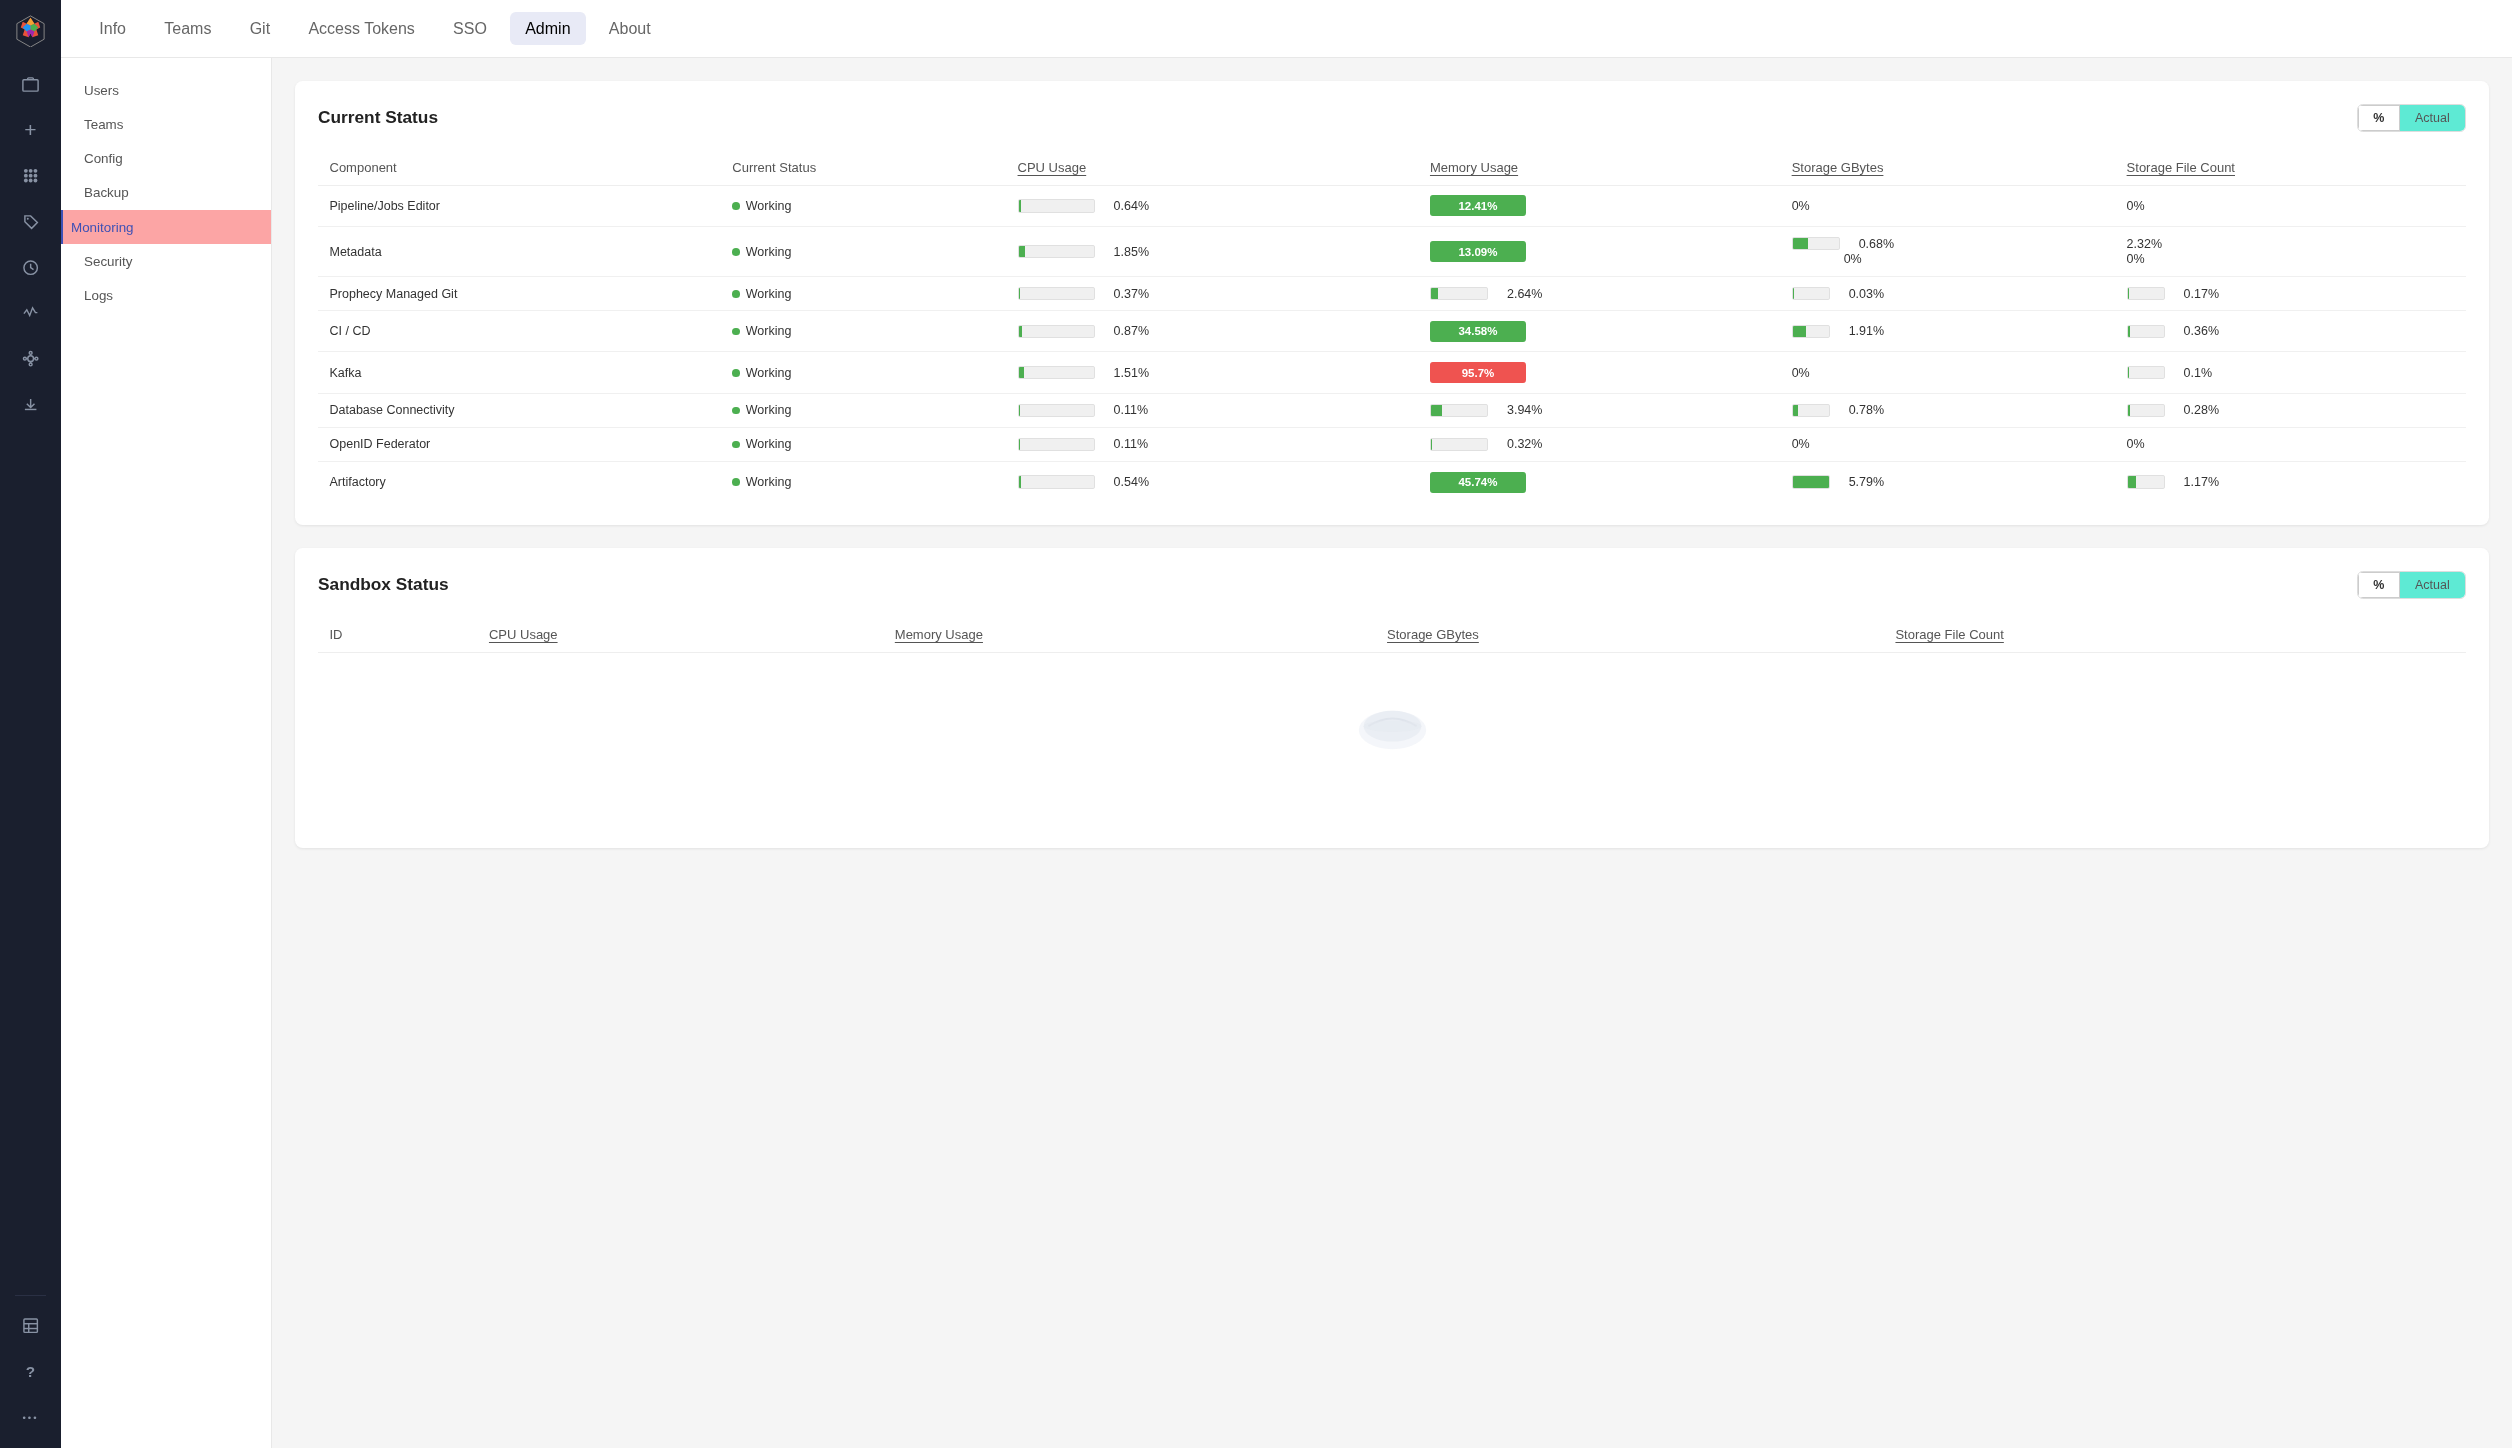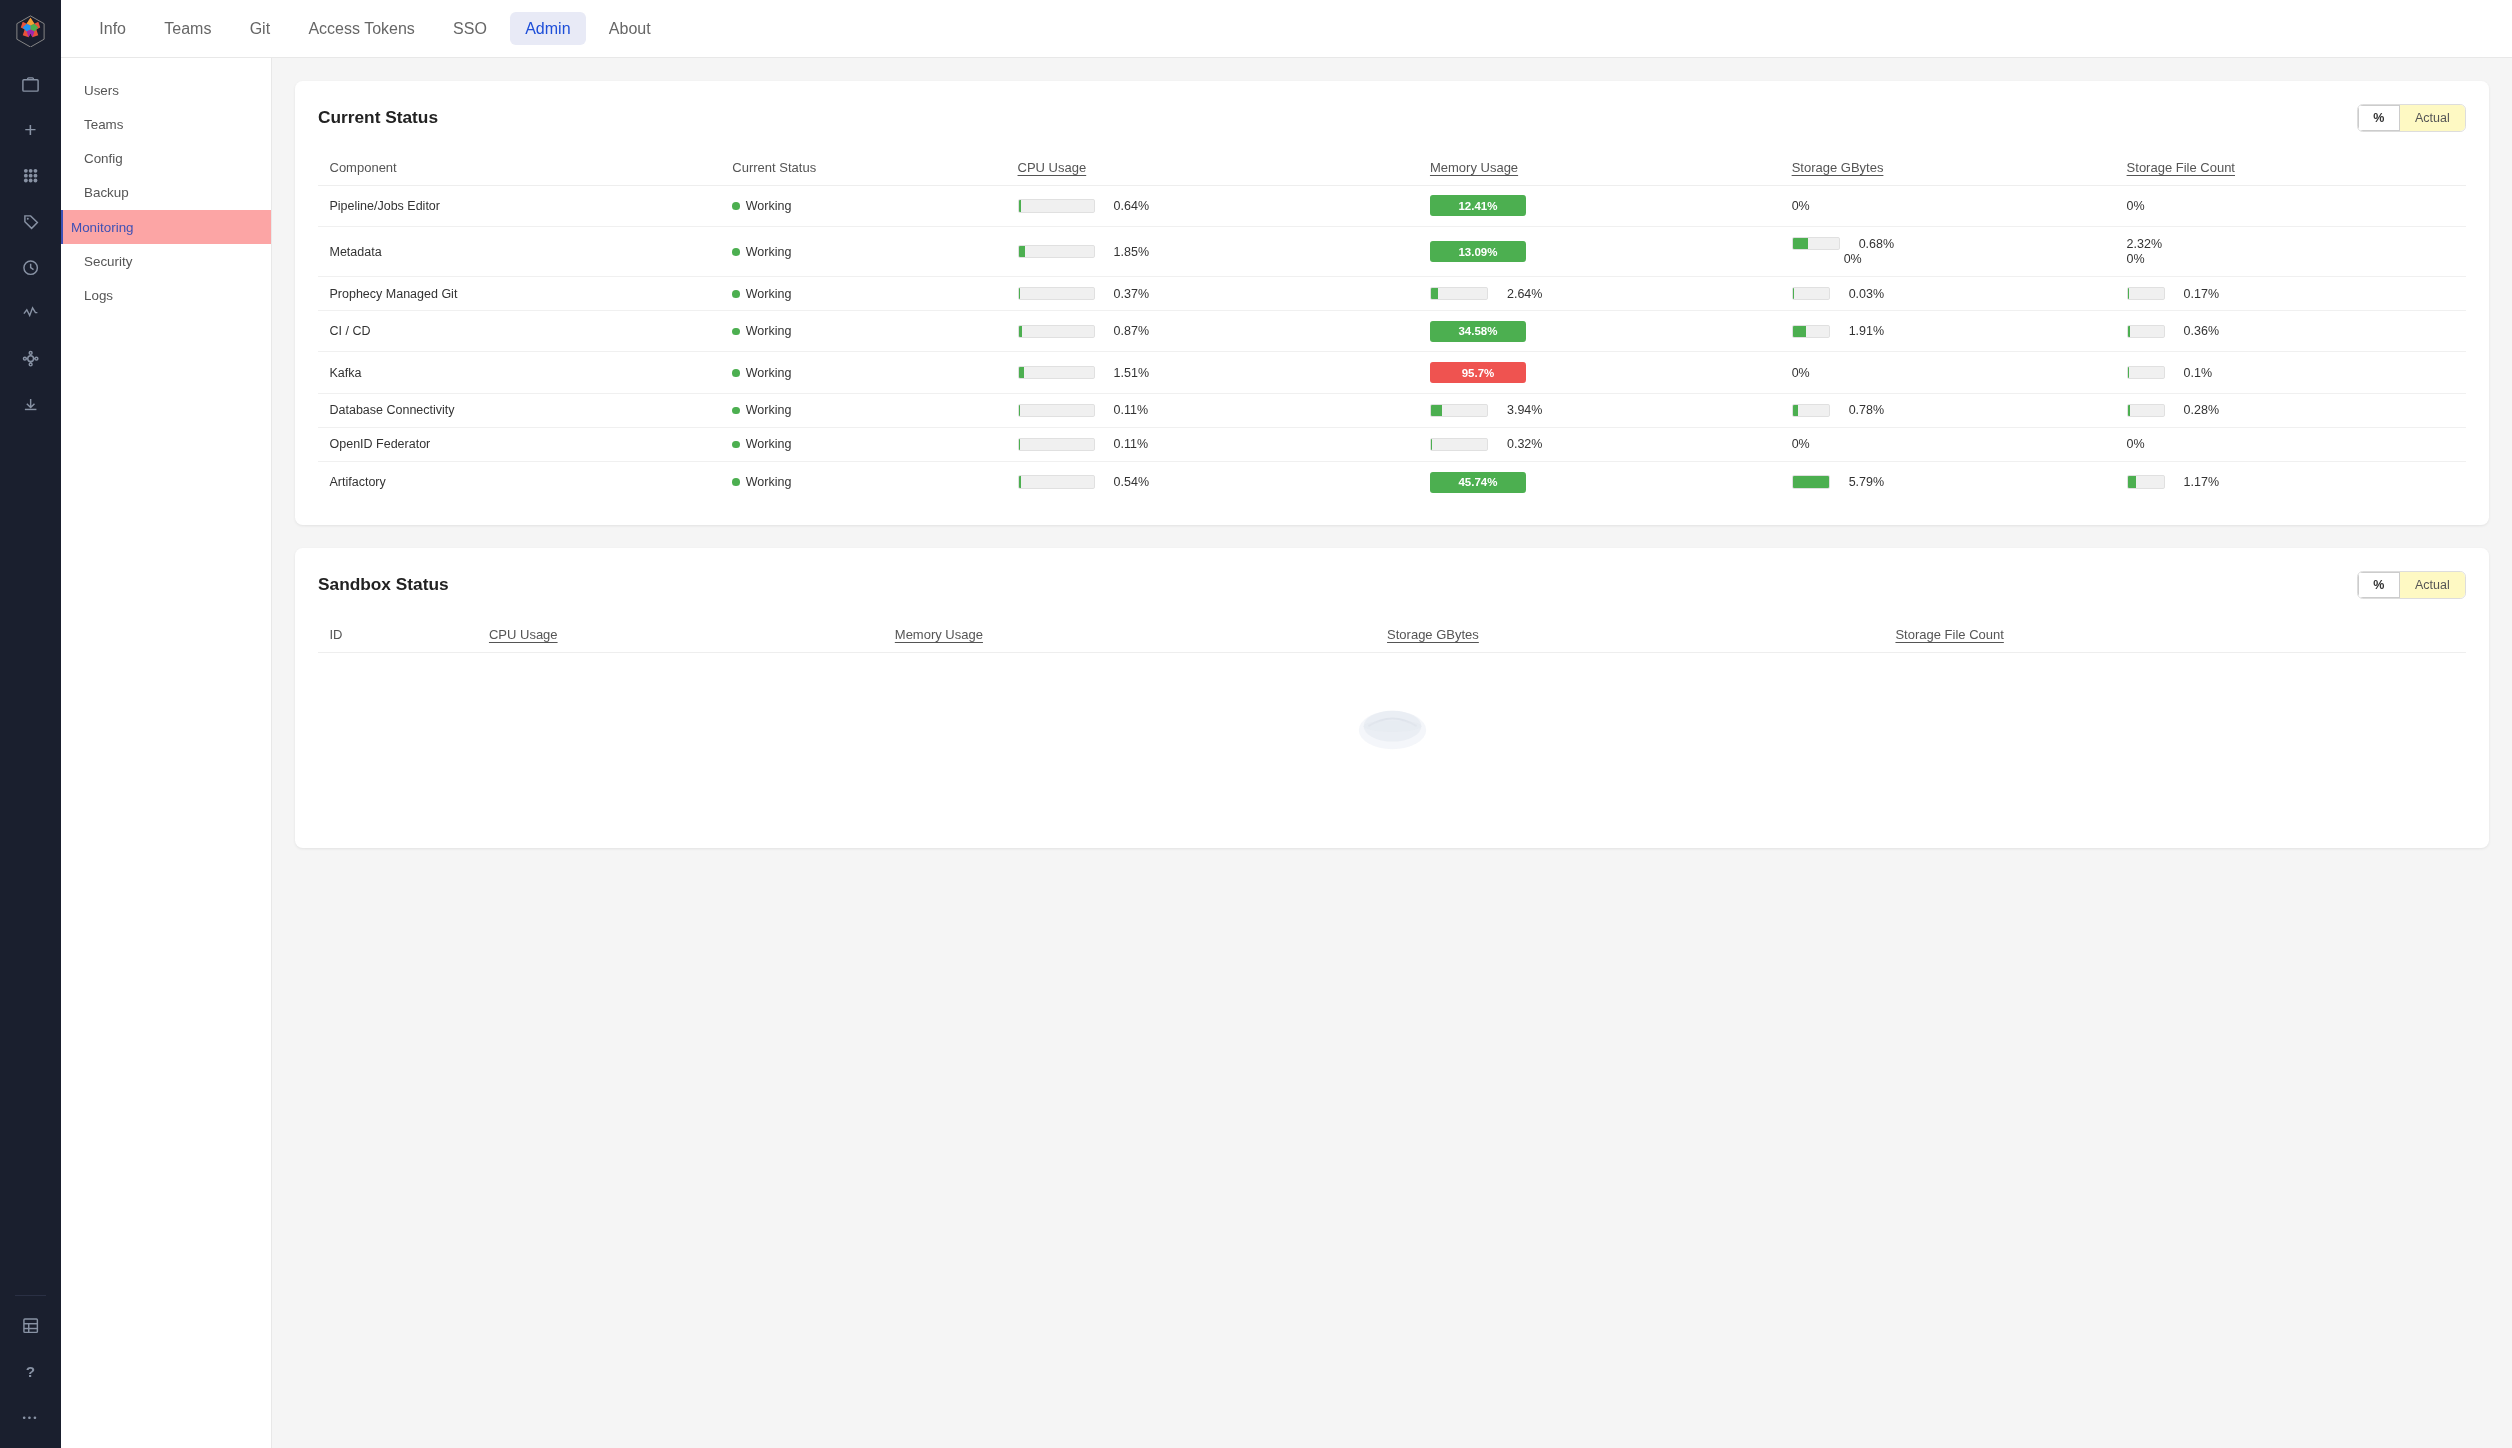--- a/index.html
+++ b/index.html
@@ -52,21 +52,21 @@
     .nav-tab {
       padding: 7.7px 15.3px;
       cursor: pointer;
       color: #666;
       font-size: 16px;
       border-radius: 5.8px;
       text-decoration: none;
     }
     .nav-tab.active {
       background: #e8eaf6;
-      color: #1d4ed8;
+      color: #000000;
       font-weight: 500;
       text-align: right;
     }
 
     
     .content-area {
       display: flex;
       flex: 1;
       overflow: hidden;
     }
@@ -126,21 +126,21 @@
     .toggle-group {
       display: flex;
       border: 1px solid #ddd;
       border-radius: 5.8px;
       overflow: hidden;
     }
     .toggle-btn {
       padding: 5.8px 15.3px;
       font-size: 12.5px;
       cursor: pointer;
-      background: #fef9c3;
+      background: #5eead4;
       color: #555;
       border: none;
       outline: none;
     }
     .toggle-btn.active {
       background: #fff;
       color: #333;
       font-weight: 600;
       box-shadow: inset 0 0 0 1px #ccc;
     }

